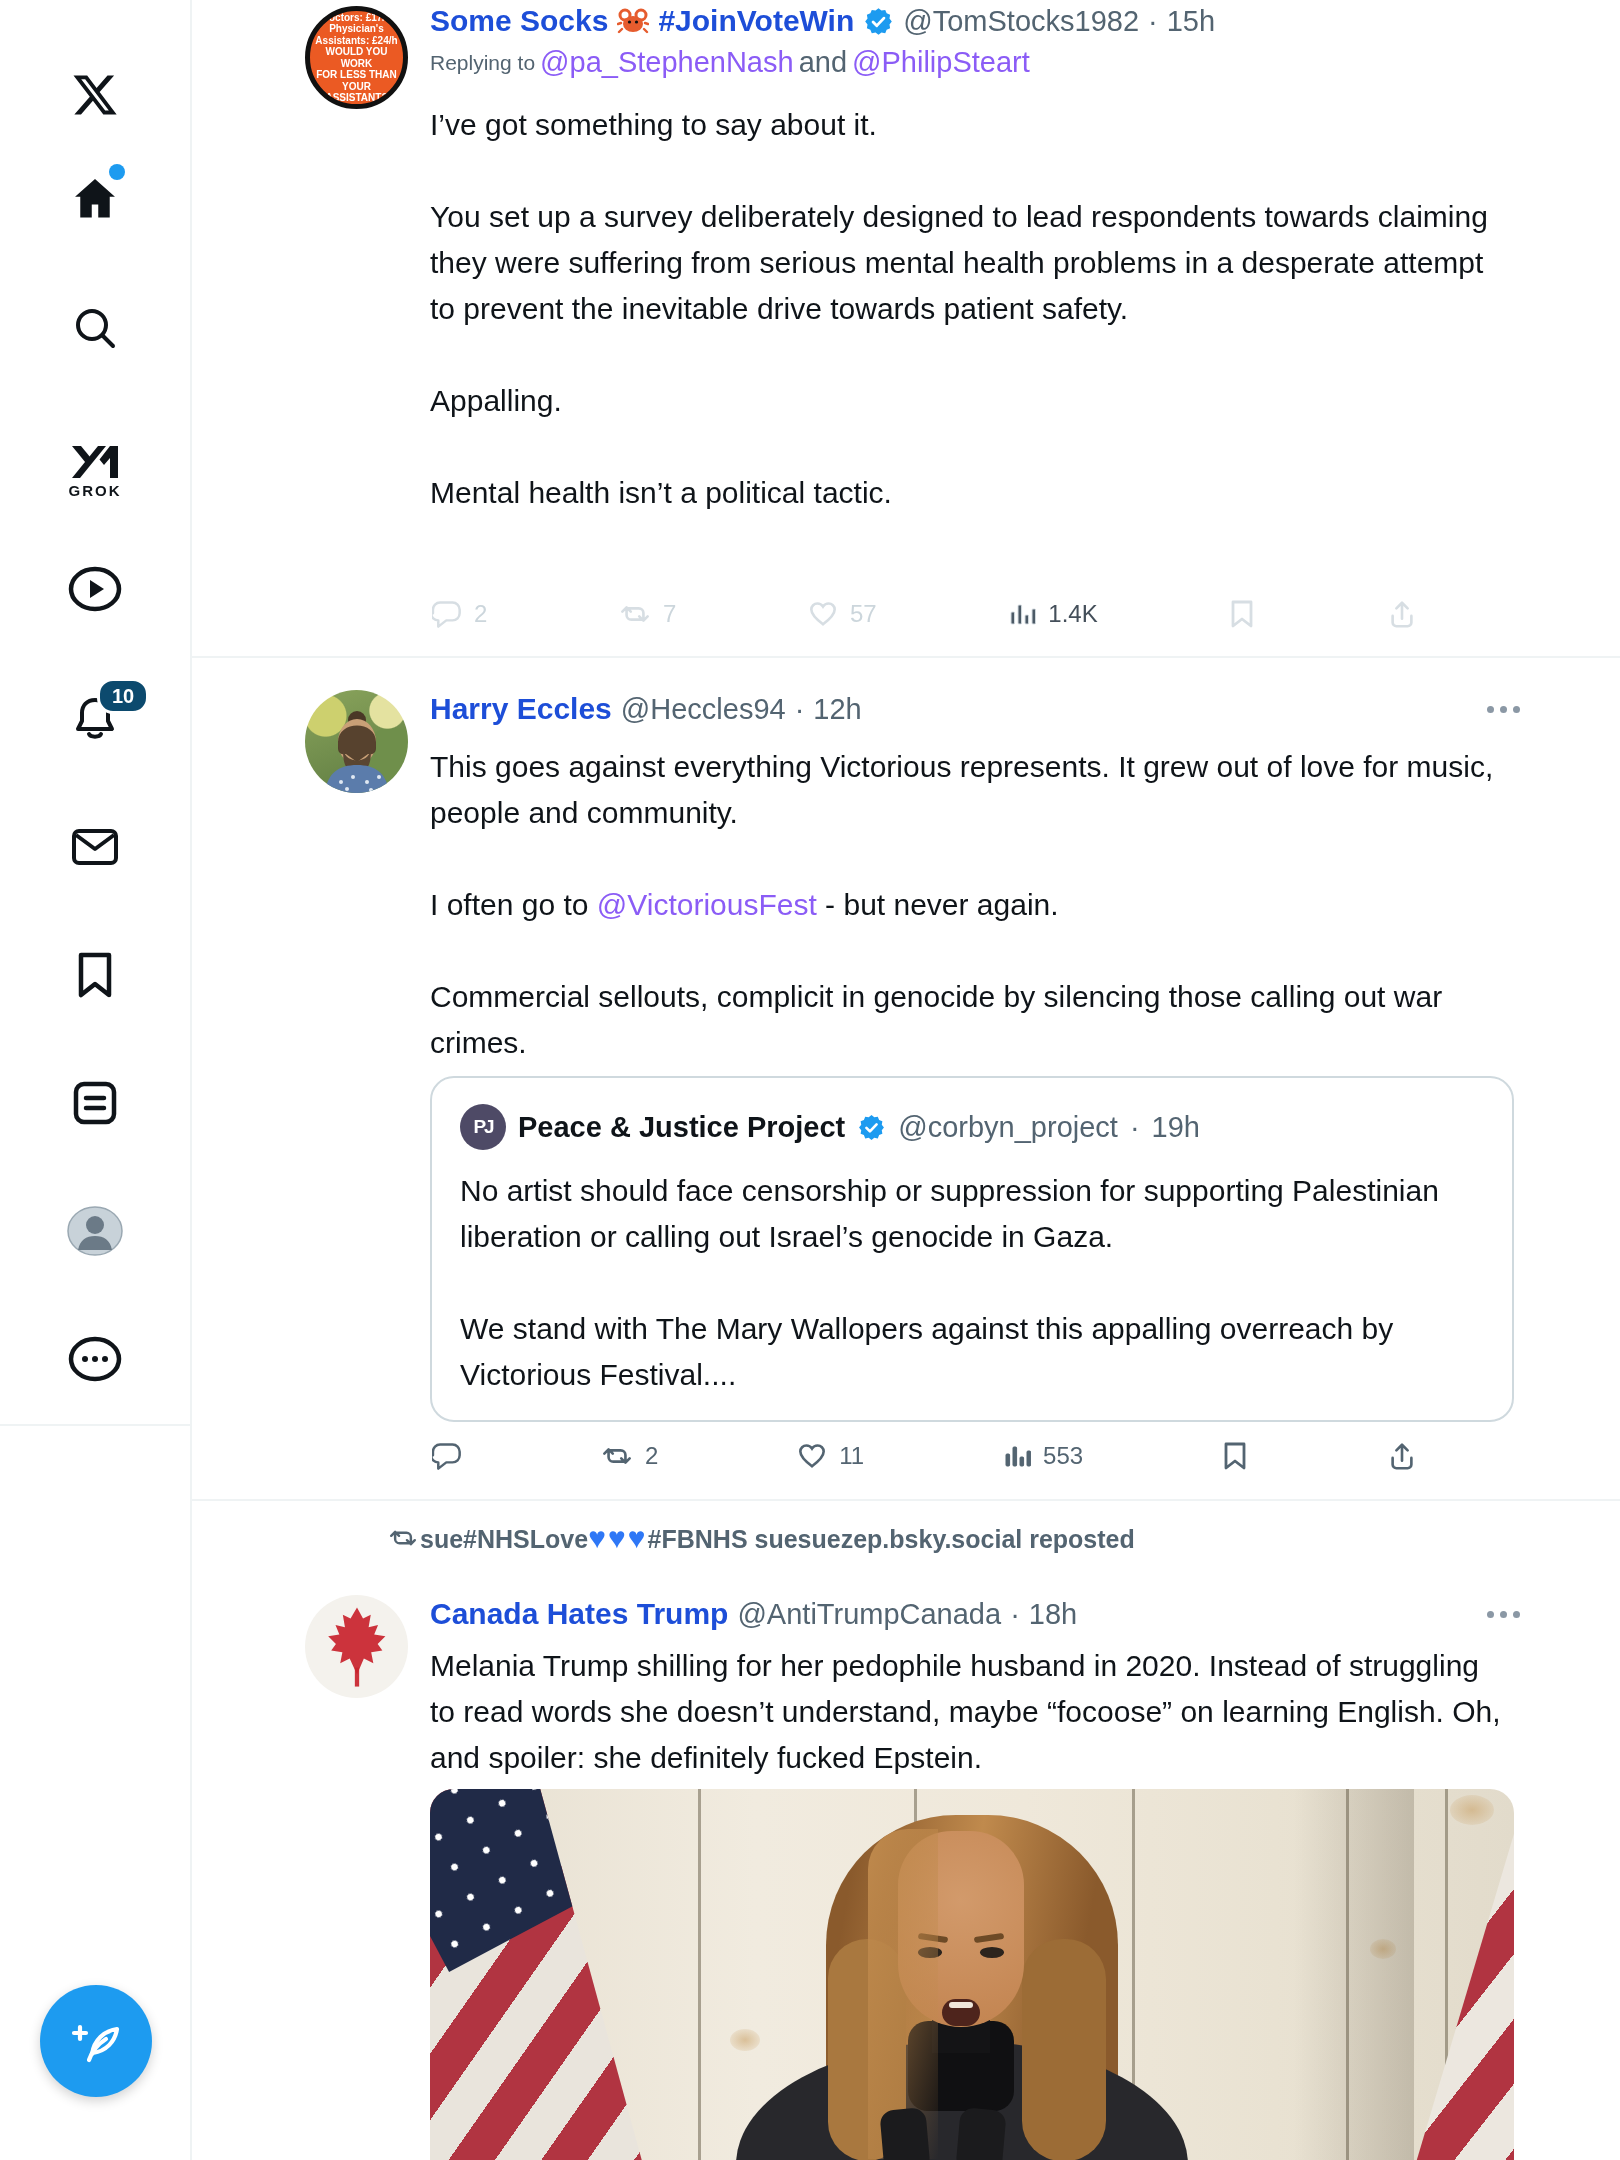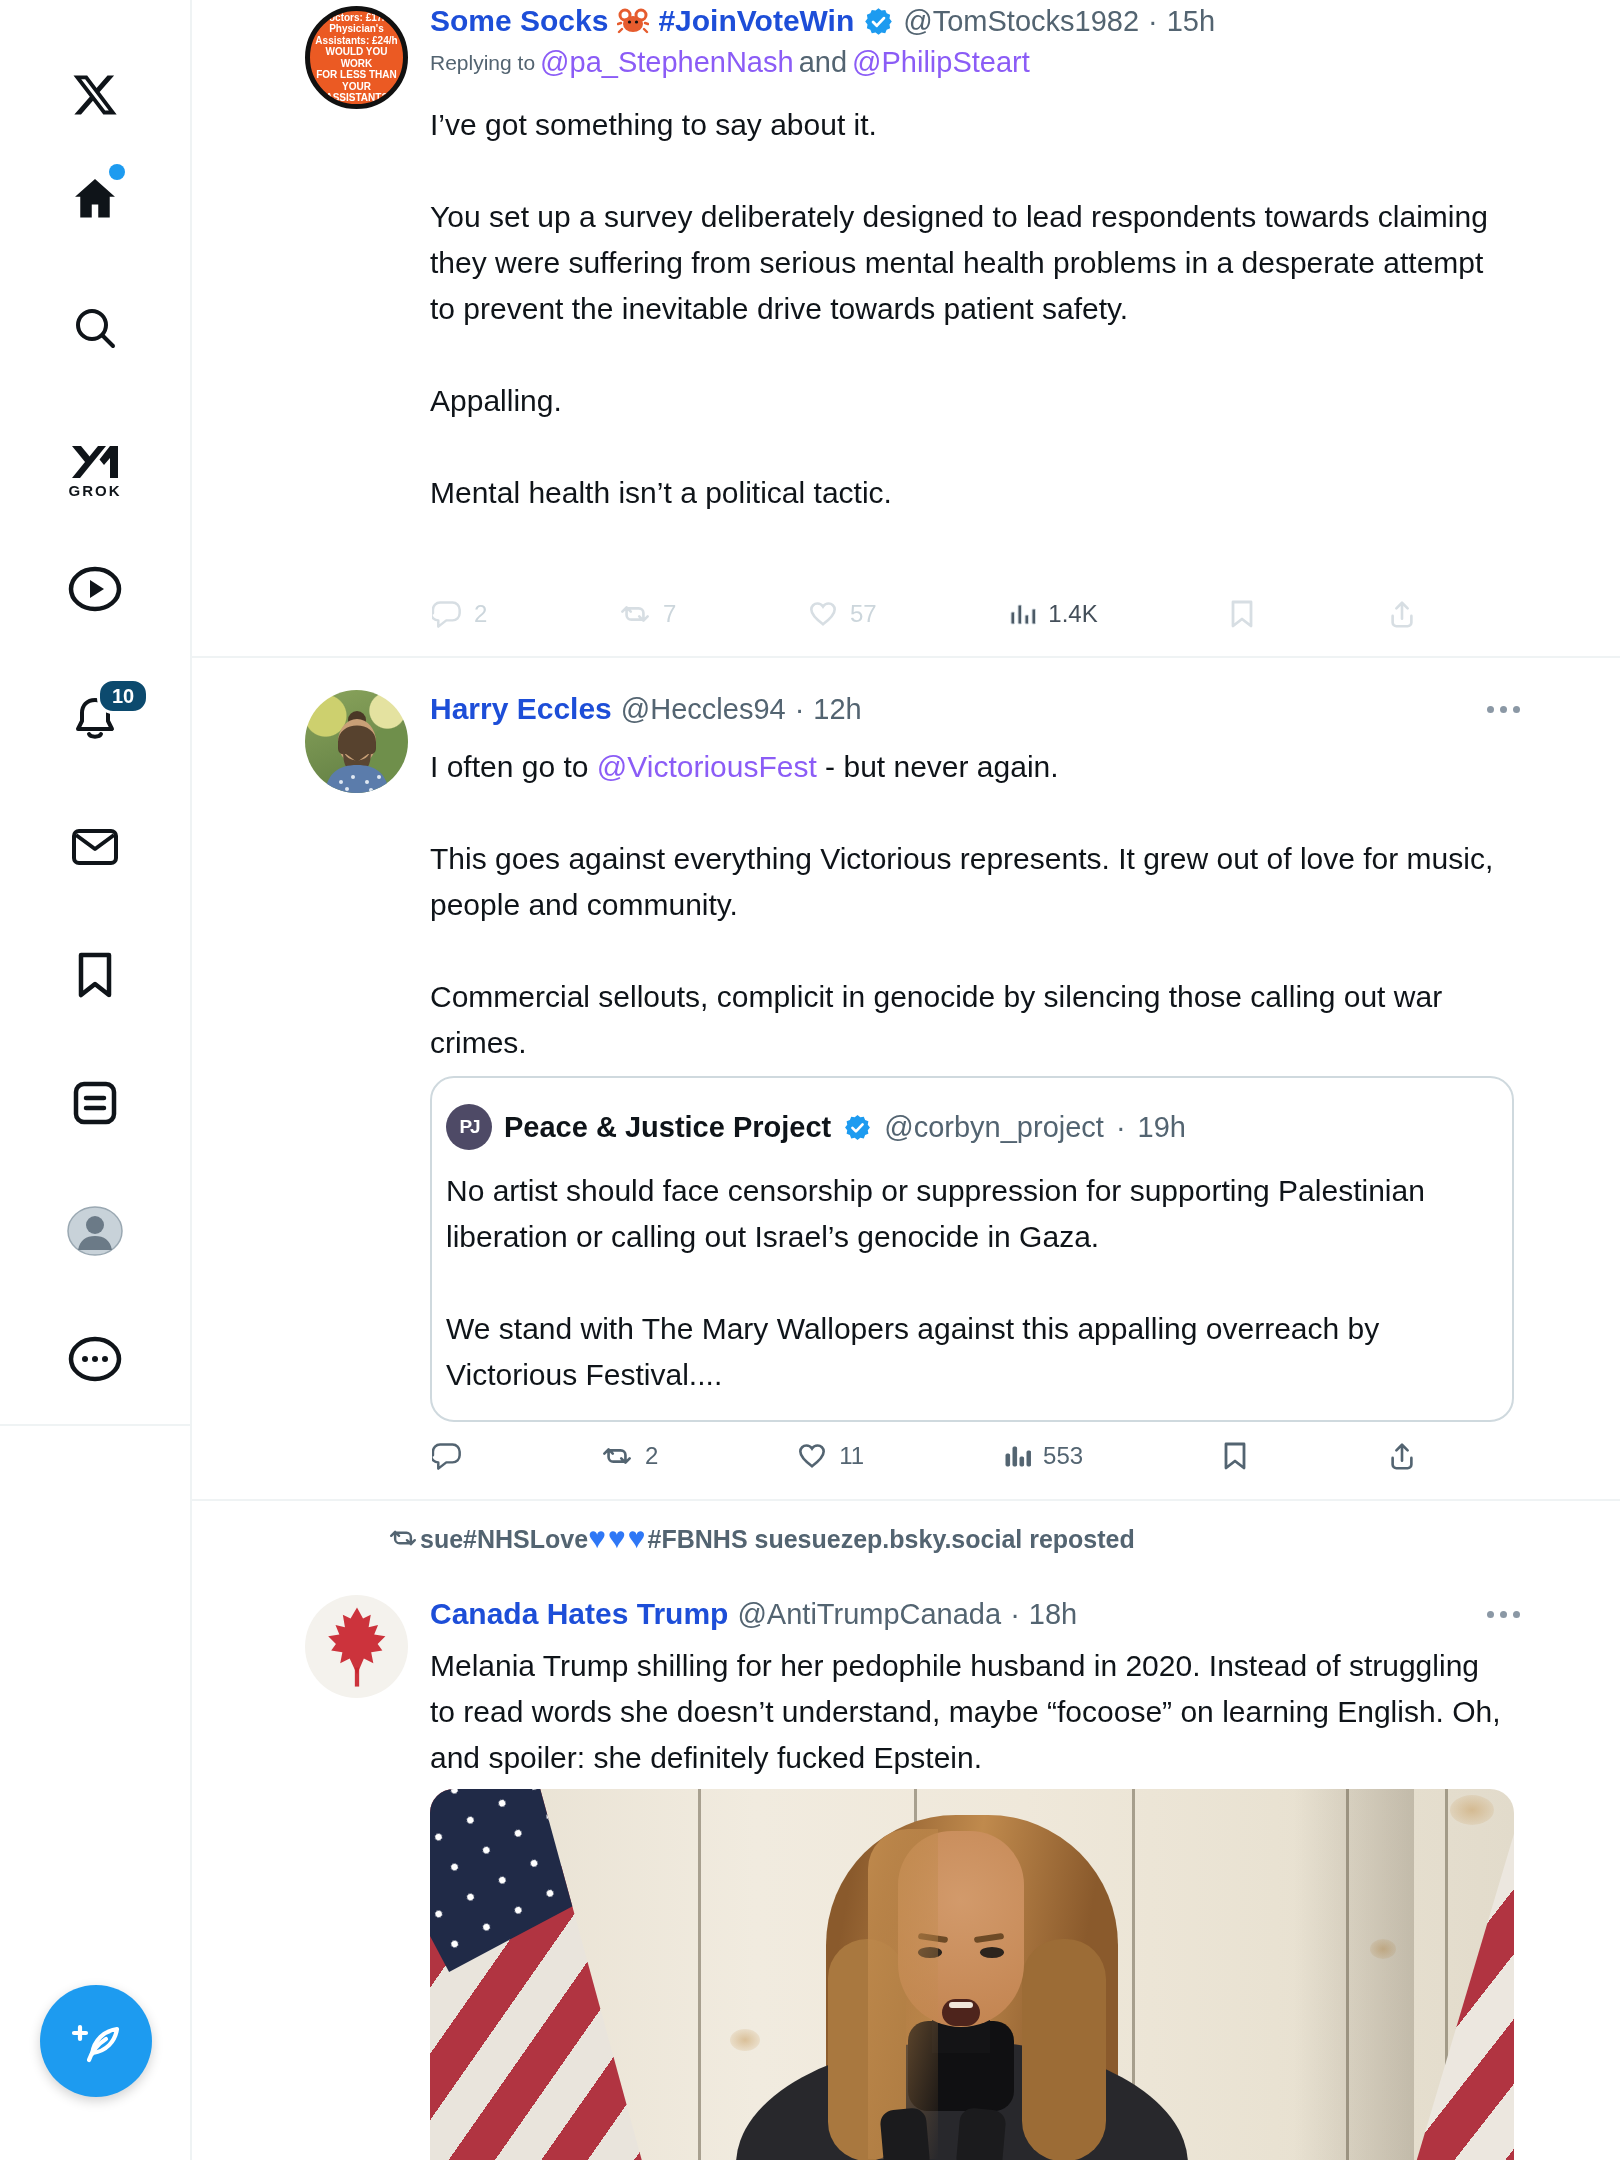--- a/index.html
+++ b/index.html
@@ -45,21 +45,21 @@
   
   .stats{position:absolute;left:240px;width:985px;display:flex;justify-content:space-between;align-items:center;}
   .stat{display:flex;align-items:center;gap:12px;font-size:24px;color:#536471;}
   .stats.faded .stat{color:#ccd6dc;}
   .stats.faded .stat svg{stroke:#d7dee3;}
   .stats.faded .stat.views-dark{color:#444f5a;}
   .stats.faded .stat.views-dark svg *{fill:#4c5a66;}
   .stat svg{stroke:#536471;}
   
   .qcard{position:absolute;left:238px;width:1084px;border:2px solid #cfd9de;border-radius:24px;
-         padding:26px 14px;box-sizing:border-box;background:#fff;}
+         padding:26px 28px;box-sizing:border-box;background:#fff;}
   .qhead{display:flex;align-items:center;gap:12px;white-space:nowrap;}
   .qlogo{width:46px;height:46px;border-radius:50%;background:#4e4a66;color:#fff;display:flex;
          align-items:center;justify-content:center;font-size:19px;font-weight:700;letter-spacing:-2px;}
   .qname{font-size:29px;font-weight:700;}
   .qbody{margin-top:18px;font-size:30px;line-height:46px;color:#0f1419;}
   .qbody p{margin:0 0 46px 0;}
   .qbody p:last-child{margin-bottom:0;}
   
   .repost{position:absolute;left:196px;top:20px;display:flex;align-items:center;gap:2px;
           font-size:25px;font-weight:700;color:#536471;white-space:nowrap;}
@@ -331,22 +331,22 @@
       <span class="handle">@Heccles94</span>
       <span class="handle">·</span>
       <span class="handle">12h</span>
     </div>
     <div class="more-btn" style="left:1295px;top:48px;">
         <i></i>
         <i></i>
         <i></i>
       </div>
     <div class="body" style="top:86px;">
+      <p>This goes against everything Victorious represents. It grew out of love for music, people and community.</p>
       <p><span>I often go to </span><span class="mention">@VictoriousFest</span><span> - but never again.</span></p>
-      <p>This goes against everything Victorious represents. It grew out of love for music, people and community.</p>
       <p>Commercial sellouts, complicit in genocide by silencing those calling out war crimes.</p>
     </div>
     <div class="qcard" style="top:418px;height:346px;">
       <div class="qhead">
         <span class="qlogo">PJ</span>
         <span class="qname">Peace &amp; Justice Project</span>
         <svg width="29" height="29" viewBox="0 0 24 24">
           <path fill="#1d9bf0" d="M12 1.7l2.3 1.8 2.9-.5 1.1 2.7 2.7 1.1-.5 2.9 1.8 2.3-1.8 2.3.5 2.9-2.7 1.1-1.1 2.7-2.9-.5L12 22.3l-2.3-1.8-2.9.5-1.1-2.7-2.7-1.1.5-2.9L1.7 12l1.8-2.3-.5-2.9 2.7-1.1 1.1-2.7 2.9.5z"></path>
           <polyline points="7.8,12.3 10.7,15.2 16.2,9.4" fill="none" stroke="#fff" stroke-width="2.2" stroke-linecap="round" stroke-linejoin="round"></polyline>
         </svg>

